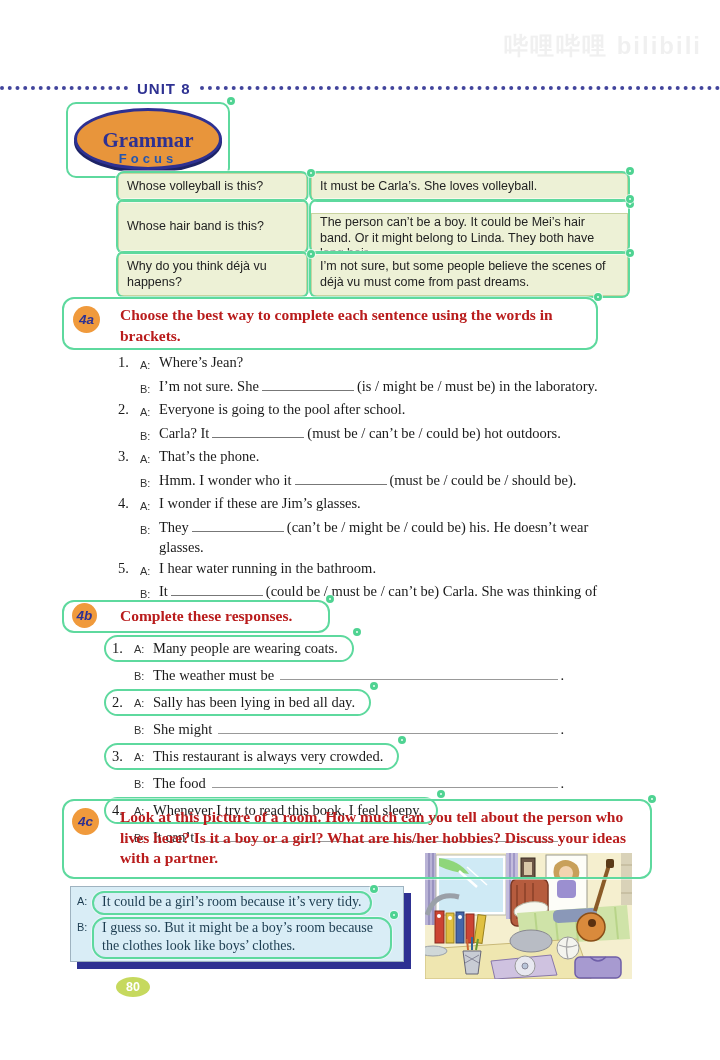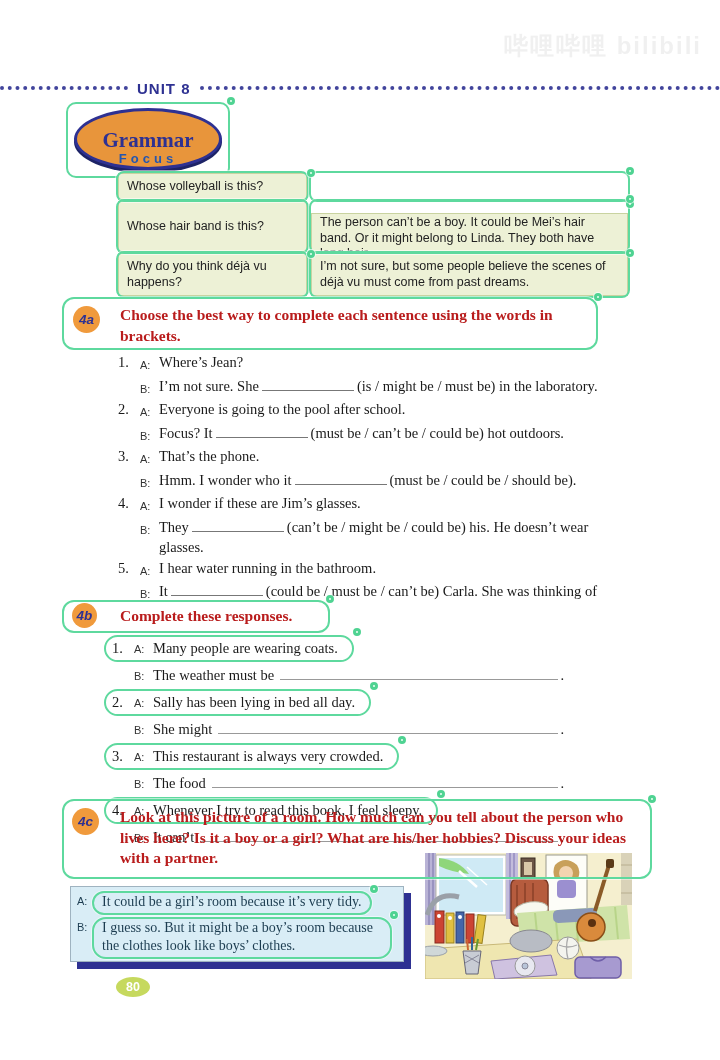--- a/index.html
+++ b/index.html
@@ -117,20 +117,23 @@
   <div class="gcell" style="left:118px; top:173px; width:189px; height:27px;">
     <div class="inner">Whose volleyball is this?</div>
   </div>
   <div class="gcell" style="left:118px; top:201px; width:189px; height:51px;">
     <div class="inner">Whose hair band is this?</div>
   </div>
   <div class="gcell" style="left:118px; top:253px; width:189px; height:43px;">
     <div class="inner">Why do you think déjà vu happens?</div>
   </div>
 
+  <div class="gcell" style="left:311px; top:173px; width:317px; height:27px;">
+    <div class="inner">It must be Carla’s. She loves volleyball.</div>
+  </div>
   <div class="gcell" style="left:311px; top:201px; width:317px; height:51px;margin-top:12px;">
     <div class="inner">The person can’t be a boy. It could be Mei’s hair band. Or it might belong to Linda. They both have long hair.</div>
   </div>
   <div class="gcell" style="left:311px; top:253px; width:317px; height:43px;">
     <div class="inner">I’m not sure, but some people believe the scenes of déjà vu must come from past dreams.</div>
   </div>
 
   <div class="anno" style="left:116px; top:171px; width:193px; height:31px; border-radius:8px;">
     <span class="hdl" style="right:-8px; top:-4px;"></span>
   </div>
@@ -170,21 +173,21 @@
     </div>
     <div class="qa-item">
       <div class="qa-line">
           <span class="num">2.</span>
           <span class="sp">A:</span>
           <div class="txt">Everyone is going to the pool after school.</div>
         </div>
       <div class="qa-line">
           <span class="num"></span>
           <span class="sp">B:</span>
-          <div class="txt"><span>Focus? It</span><span class="blank"></span><span>(must be / can’t be / could be) hot outdoors.</span></div>
+          <div class="txt"><span>Carla? It</span><span class="blank"></span><span>(must be / can’t be / could be) hot outdoors.</span></div>
         </div>
     </div>
     <div class="qa-item">
       <div class="qa-line">
           <span class="num">3.</span>
           <span class="sp">A:</span>
           <div class="txt">That’s the phone.</div>
         </div>
       <div class="qa-line">
           <span class="num"></span>

